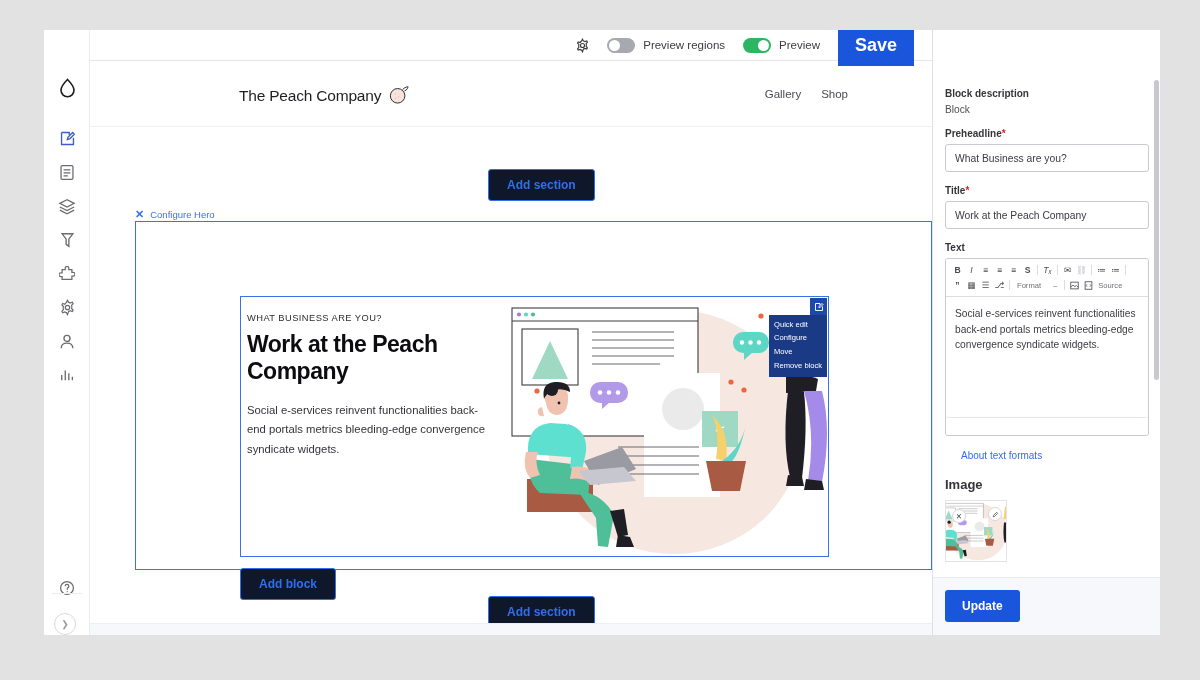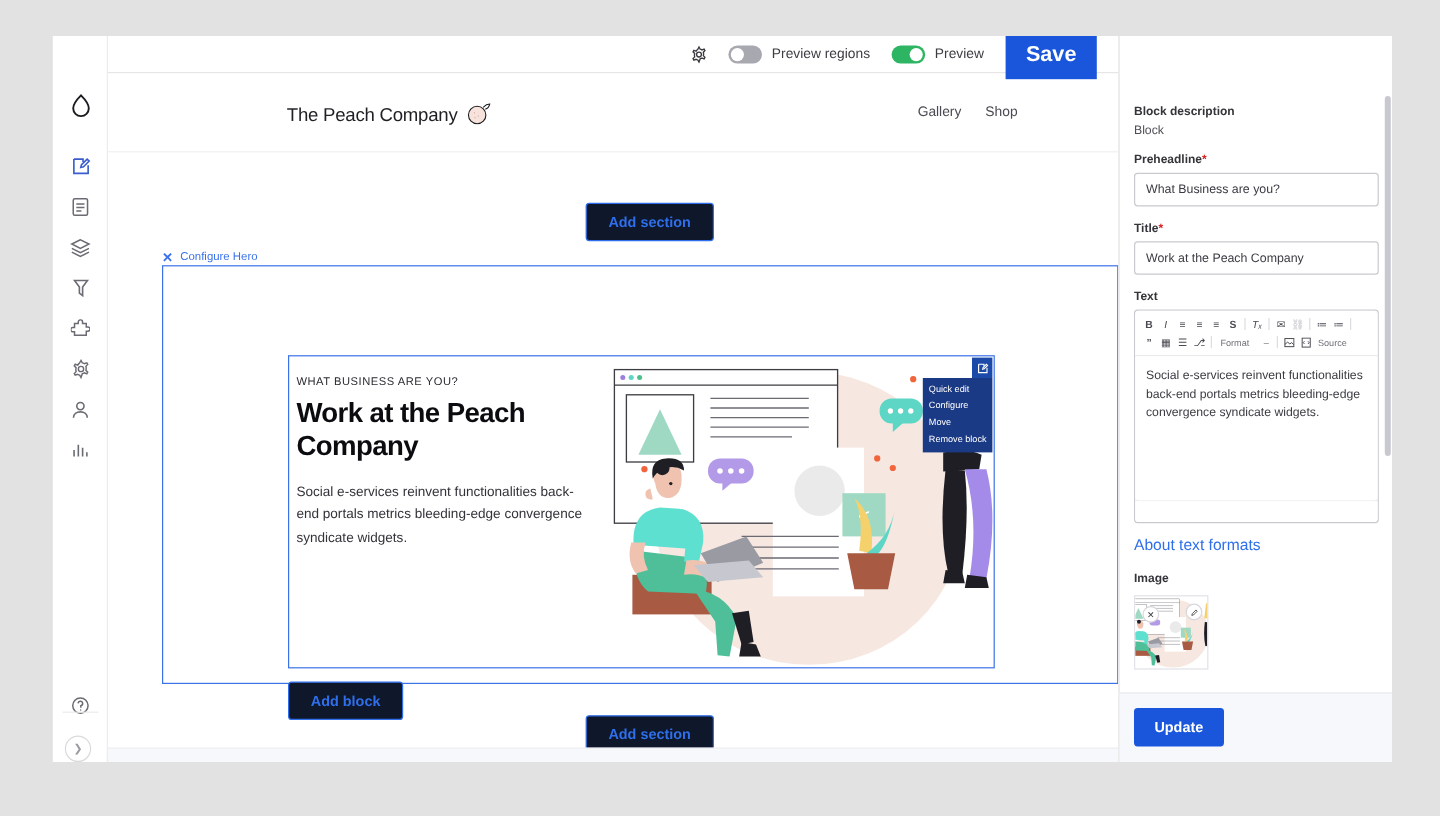--- a/index.html
+++ b/index.html
@@ -237,24 +237,24 @@
   .ck-combo { font-size: 7.6px; color: #70707a; padding: 0 4px; cursor: pointer; display:flex; align-items:center; gap:12px;}
   .ck-src { font-size: 7.6px; color: #70707a; margin-left: 2px; }
   #ck-area {
     height: 121px; padding: 9px 9px 0 9px;
     font-size: 10.2px; color: #3b3b42; line-height: 1.52;
     background: #fff; border-radius: 0 0 3px 3px;
     border-bottom: 1px solid #e6e6ec;
   }
   #ck-foot { height: 17px; background: #fff; border-radius: 0 0 3px 3px; }
   #about-link {
-    font-size: 13px; color: #2f6feb; cursor: pointer;
-    display: inline-block; margin-bottom: 16px;
-  }
-  #img-label { font-size: 10px; font-weight: bold; color: #34343a; margin-bottom: 8px; }
+    font-size: 10px; color: #2f6feb; cursor: pointer;
+    display: inline-block; margin-bottom: 16px; margin-left: 16px;
+  }
+  #img-label { font-size: 13px; font-weight: bold; color: #34343a; margin-bottom: 8px; }
   #img-thumb {
     width: 62px; height: 62px;
     border: 1px solid #e2e2e8; position: relative; overflow: hidden;
     background: #fff;
   }
   .img-ov {
     position: absolute; width: 14px; height: 14px; border-radius: 50%;
     background: #fff; border: 1px solid #d6d6dc;
     display: flex; align-items: center; justify-content: center;
     font-size: 7.5px; color: #3c3c43; cursor: pointer; z-index: 5;

